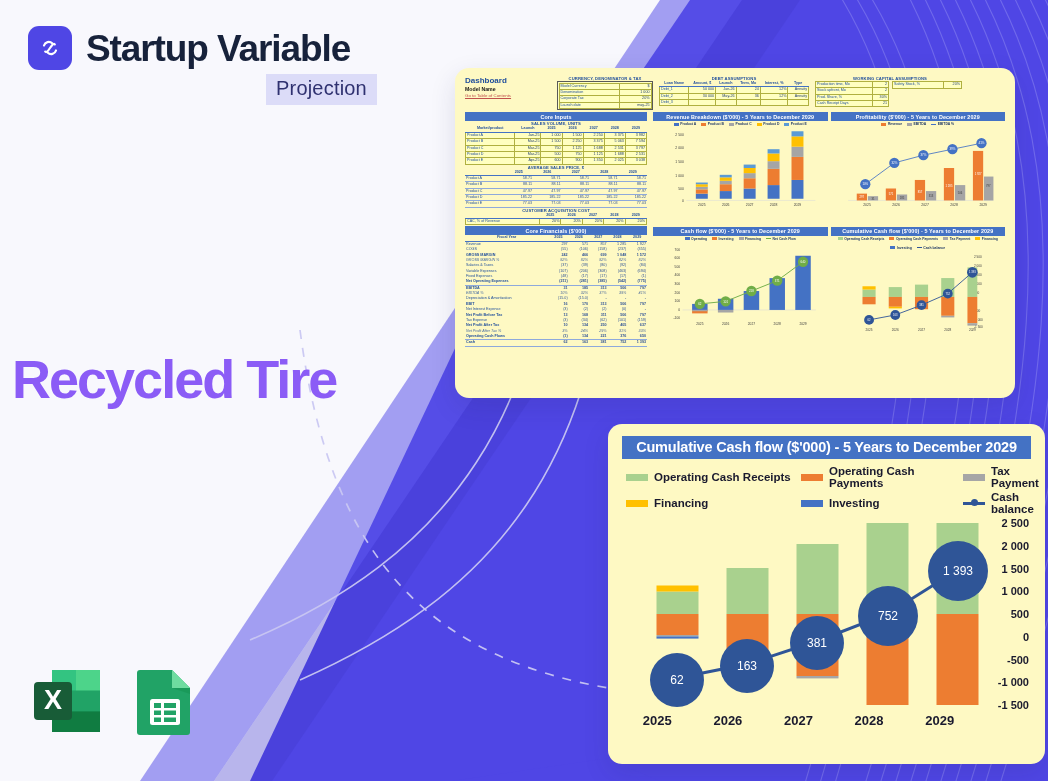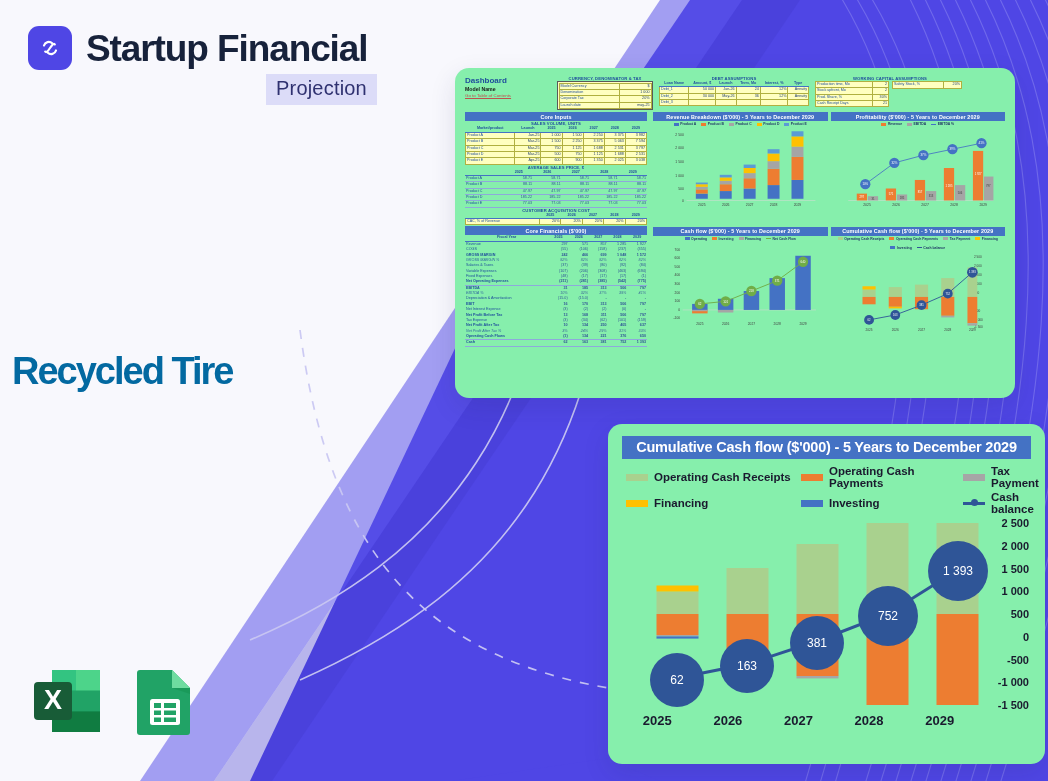--- a/index.html
+++ b/index.html
@@ -22,30 +22,30 @@
     background: #4f46e5; display:flex; align-items:center; justify-content:center;
   }
   .brand-text { font-size: 37px; font-weight: 700; letter-spacing: -1.1px; color: #17223b; line-height: 1; }
   .brand-sub {
     position: absolute; left: 266px; top: 74px;
     background: #dcdcf8; color: #2f3170; font-size: 20px; padding: 3px 10px 5px 10px;
     letter-spacing: .2px;
   }
   .headline {
     position: absolute; left: 12px; top: 352px;
-    font-size: 38px; font-weight: 700; letter-spacing: -2px; color: #0369a1; line-height: 1;
+    font-size: 54px; font-weight: 700; letter-spacing: -2px; color: #8b5cf6; line-height: 1;
   }
 
   .apps { position: absolute; left: 28px; top: 662px; display: flex; align-items: center; gap: 20px; }
   .app-ico { width: 78px; height: 78px; position: relative; }
   .app-label { font-size: 33px; font-weight: 700; letter-spacing: -1px; color: #1b1640; margin-left: 8px; }
 
   
   .card {
-    position: absolute; background: #86efac; border-radius: 14px;
+    position: absolute; background: #fef9c3; border-radius: 14px;
     box-shadow: 0 9px 26px rgba(40,40,90,.13);
     overflow: hidden;
   }
   #dash-card { left: 455px; top: 68px; width: 560px; height: 330px; padding: 8px 10px; }
   #cash-card { left: 608px; top: 424px; width: 437px; height: 340px; padding: 12px 14px 8px 14px; }
 
   
   .dash { position: relative; width: 100%; height: 100%; font-size: 3.6px; color: #274472; }
   .d-title { font-size: 8px; font-weight: 700; color: #1f4e9c; }
   .d-sub { font-size: 5.2px; font-weight: 700; color: #1a1a1a; margin-top: 1px; }
@@ -149,21 +149,21 @@
     </g>
   </svg>
 
   <div class="brand">
     <div class="brand-mark">
       <svg width="28" height="28" viewBox="0 0 28 28" aria-hidden="true">
         <path d="M8 11.5 a5 5 0 0 1 8.2-2.2 M20 16.5 a5 5 0 0 1-8.2 2.2" stroke="#fff" stroke-width="2.2" fill="none" stroke-linecap="round"></path>
         <path d="M9.2 17.6 C 12 20.6, 16 7.4, 18.8 10.4" stroke="#fff" stroke-width="2.2" fill="none" stroke-linecap="round"></path>
       </svg>
     </div>
-    <div class="brand-text">Startup Financial</div>
+    <div class="brand-text">Startup Variable</div>
   </div>
   <div class="brand-sub">Projection</div>
 
   <div class="headline">Recycled Tire</div>
 
   <div class="apps">
     <div class="app-ico">
       <svg width="78" height="78" viewBox="0 0 78 78">
         <rect x="24" y="8" width="48" height="62" rx="3" fill="#21a366"></rect>
         <rect x="24" y="8" width="24" height="20.7" fill="#33c481"></rect>

